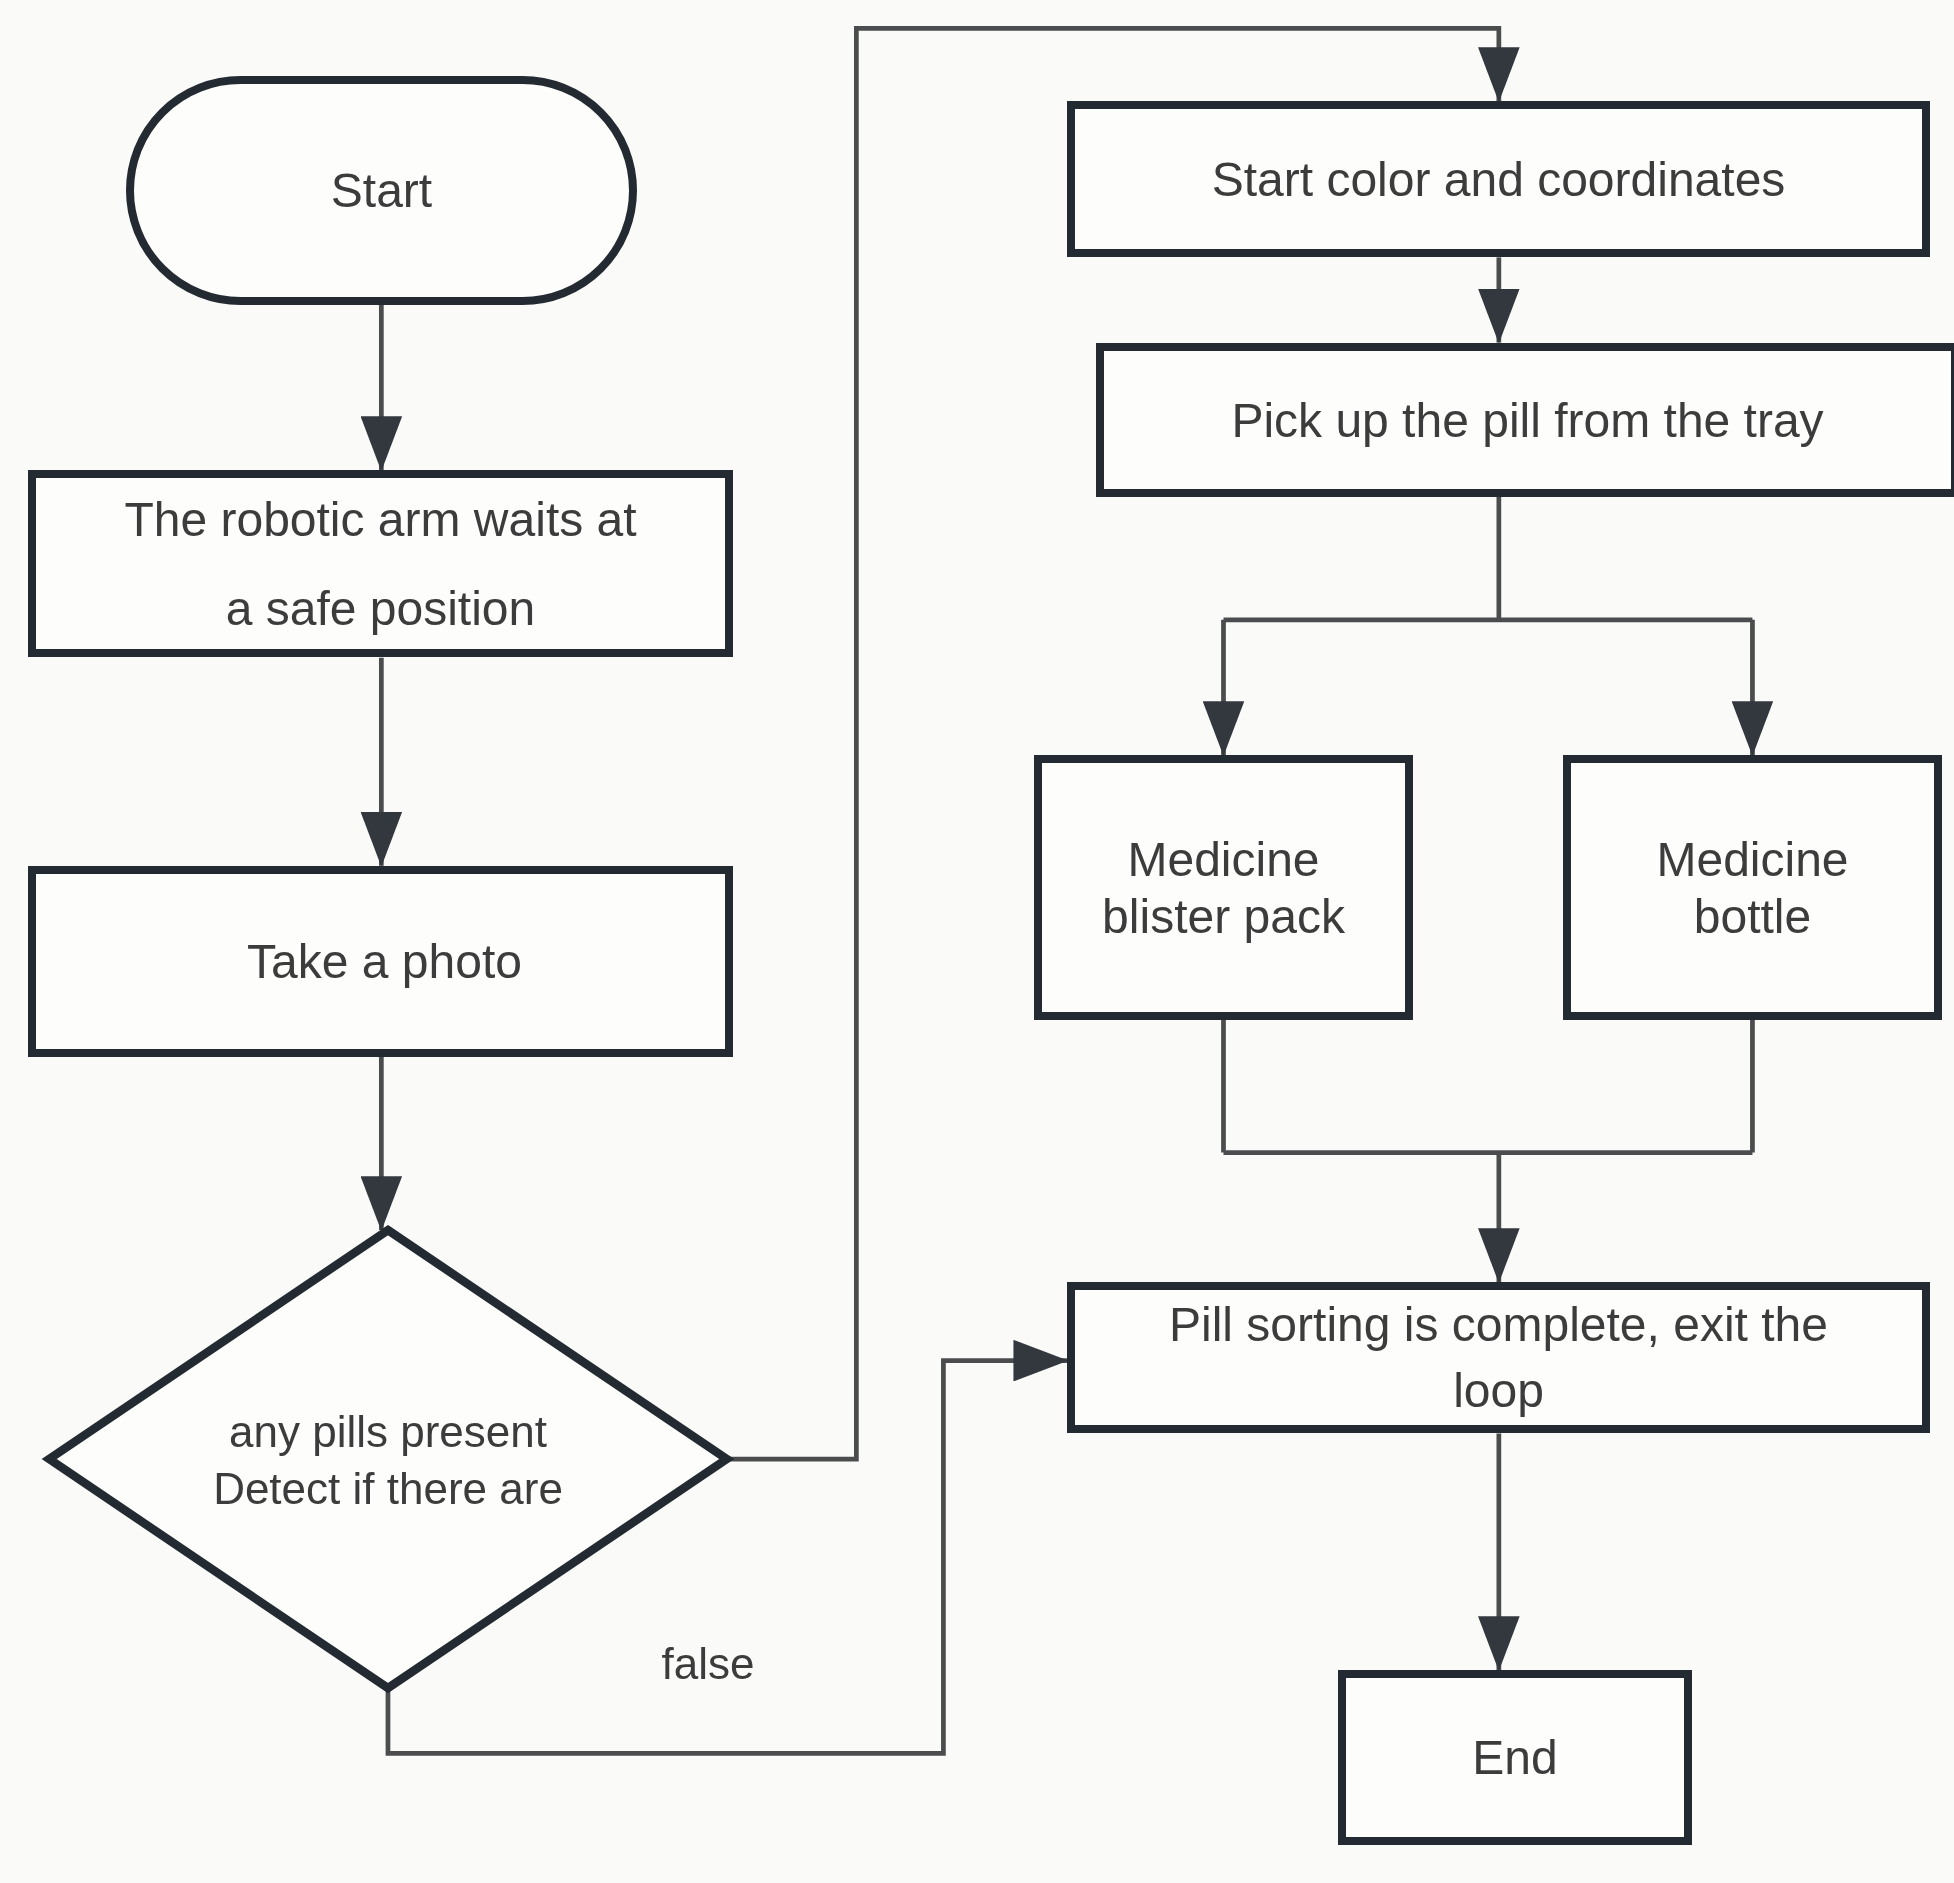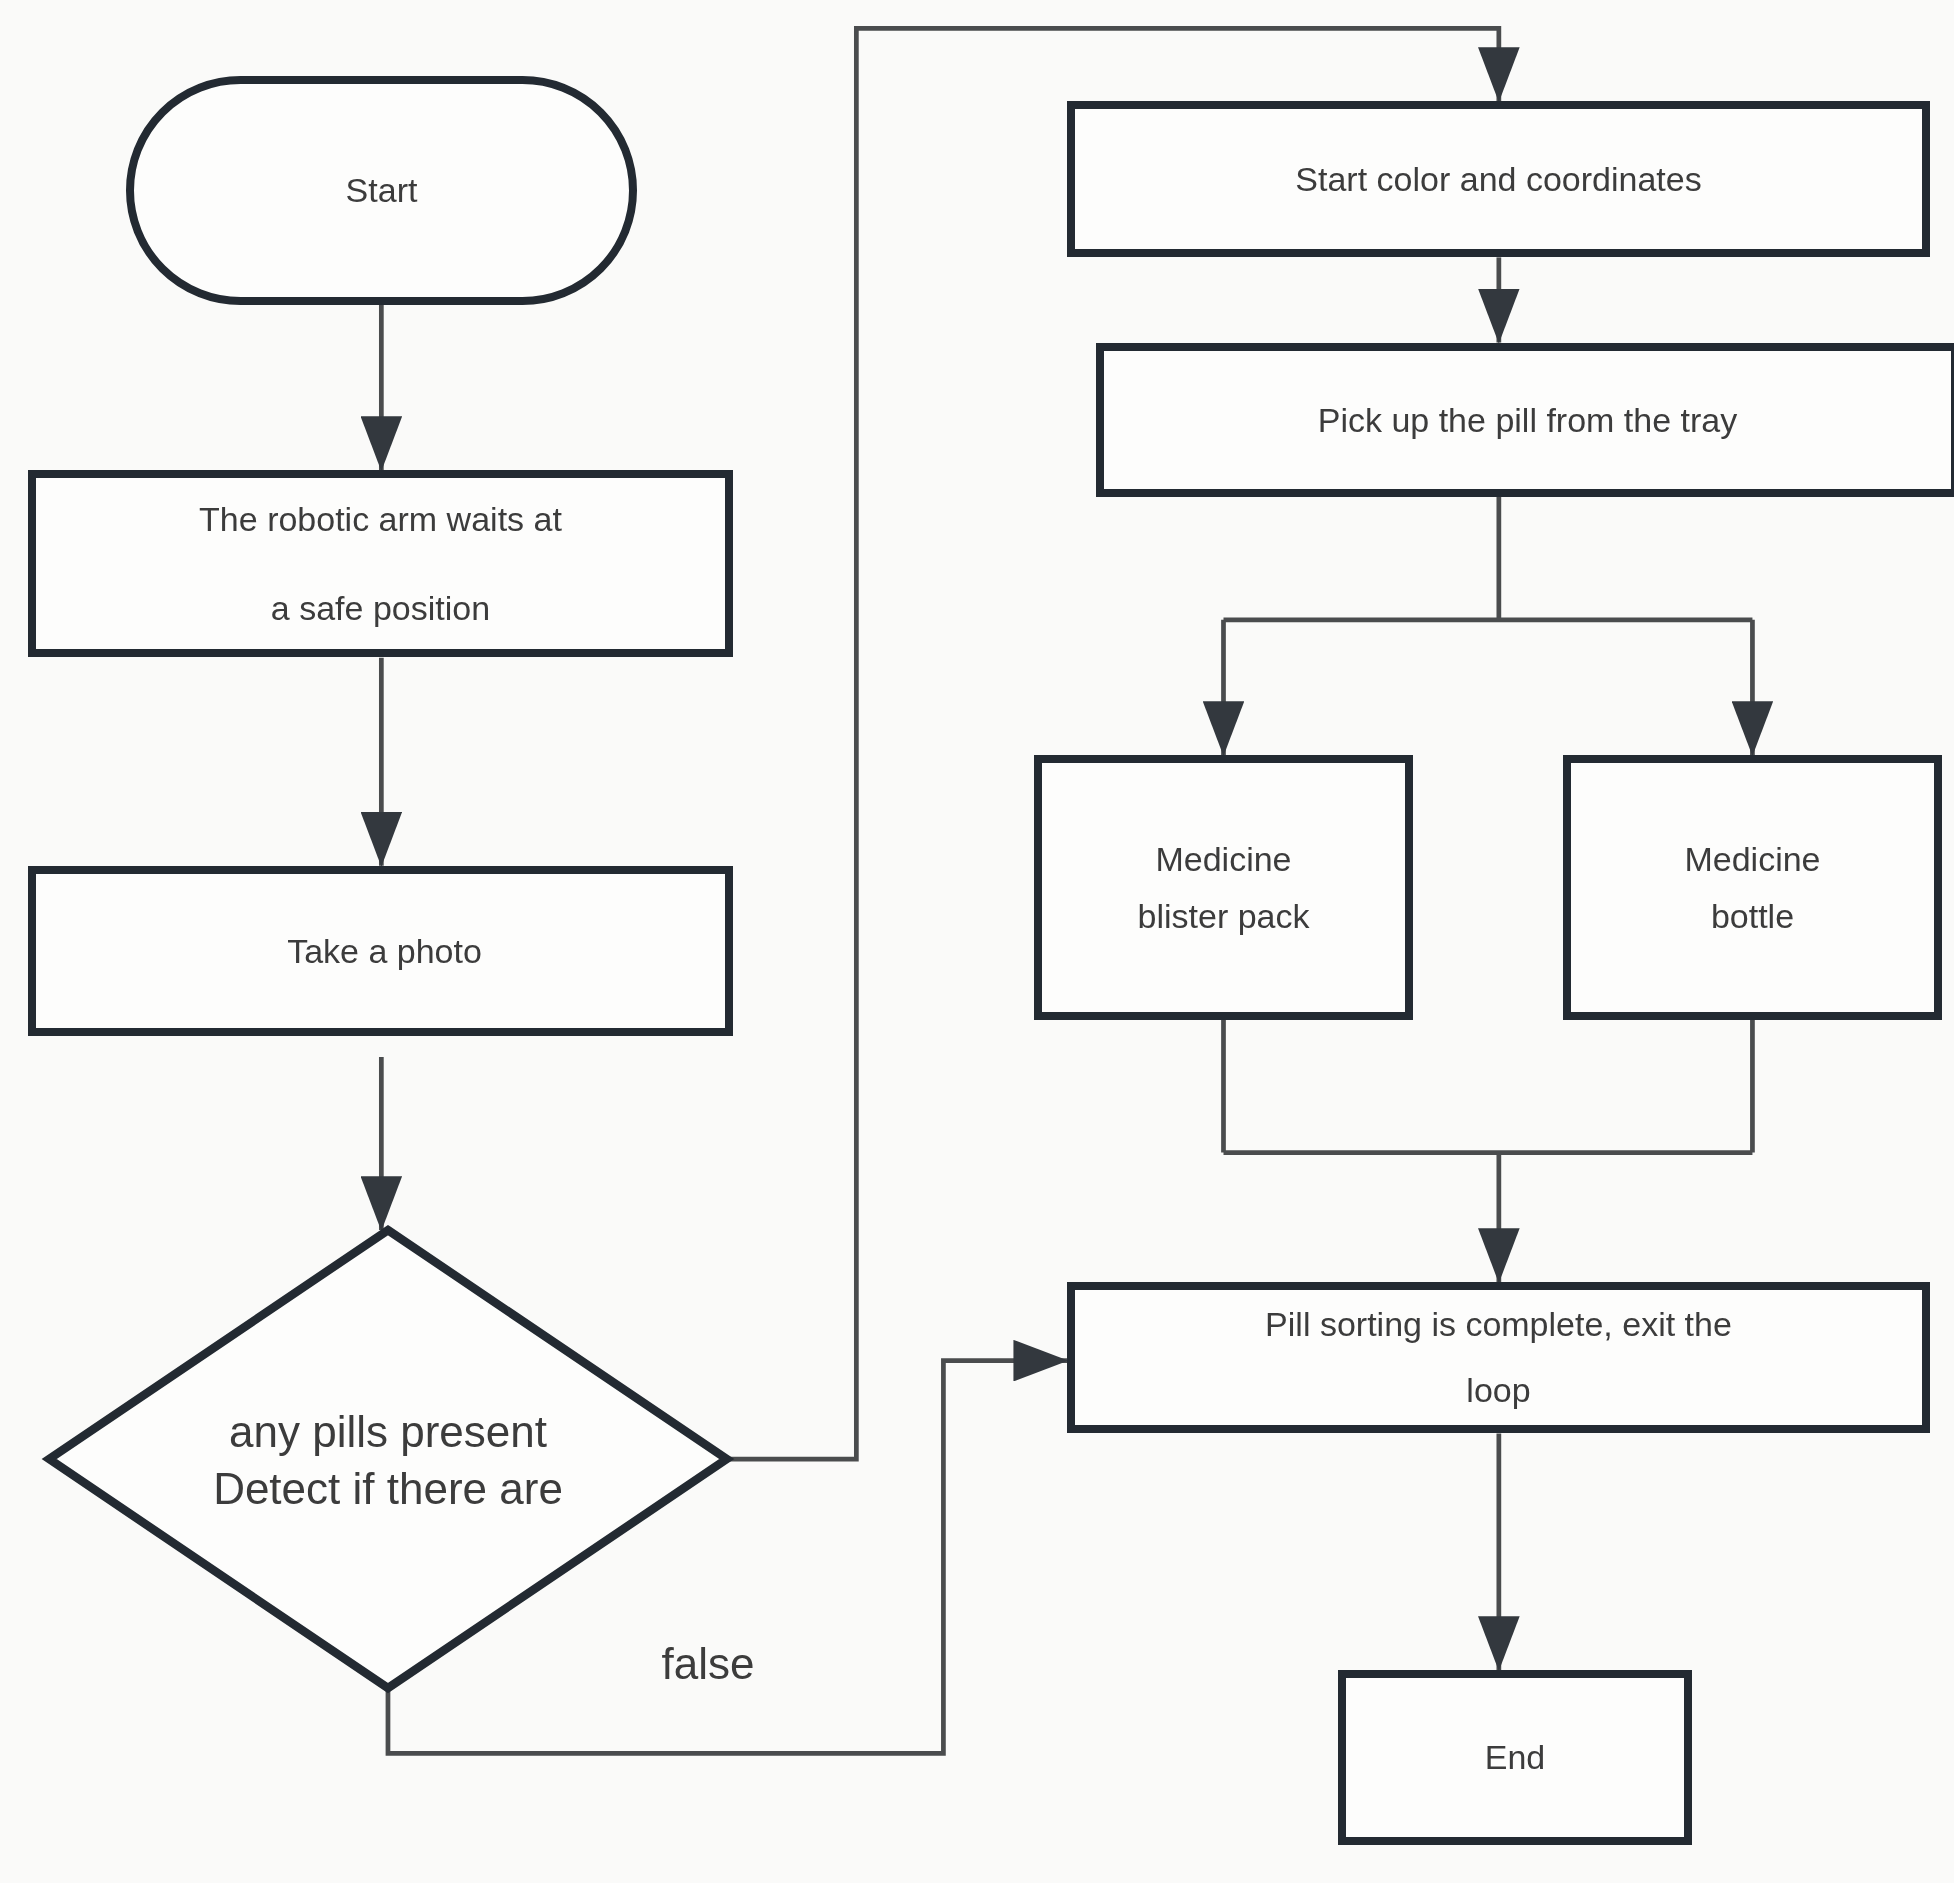--- a/index.html
+++ b/index.html
@@ -25,21 +25,21 @@
   .node {
     position: absolute;
     box-sizing: border-box;
     background: #fdfdfc;
     border: 8.5px solid #232a32;
     display: flex;
     flex-direction: column;
     align-items: center;
     justify-content: center;
     text-align: center;
-    font-size: 34px;
+    font-size: 48px;
     line-height: 57px;
     z-index: 2;
   }
   .node span { display: block; white-space: nowrap; }
   .terminator { border-radius: 115px; }
   .plain-label {
     position: absolute;
     display: flex;
     flex-direction: column;
     align-items: center;
@@ -47,21 +47,21 @@
     text-align: center;
     font-size: 44px;
     line-height: 57px;
     background: transparent;
     border: none;
     z-index: 3;
   }
   
   #node-start    { left: 126px;  top: 76px;   width: 511px; height: 229px; }
   #node-wait     { left: 28px;   top: 470px;  width: 705px; height: 187px; gap: 32px; }
-  #node-photo    { left: 28px;   top: 866px;  width: 705px; height: 170px; padding-left: 8px; }
+  #node-photo    { left: 28px;   top: 866px;  width: 705px; height: 191px; padding-left: 8px; }
   #label-detect  { left: 85px;   top: 1327px; width: 606px; height: 265px; }
   #node-pillcolor{ left: 1067px; top: 101px;  width: 863px; height: 156px; }
   #node-pickup   { left: 1096px; top: 343px;  width: 863px; height: 154px; }
   #node-blister  { left: 1034px; top: 755px;  width: 379px; height: 265px; }
   #node-bottle   { left: 1563px; top: 755px;  width: 379px; height: 265px; }
   #node-sorting  { left: 1067px; top: 1282px; width: 863px; height: 151px; gap: 9px; }
   #node-end      { left: 1338px; top: 1670px; width: 354px; height: 175px; }
   #label-false   { left: 585px;  top: 1630px; width: 246px; height: 66px;  }
   .edge {
     fill: none;

